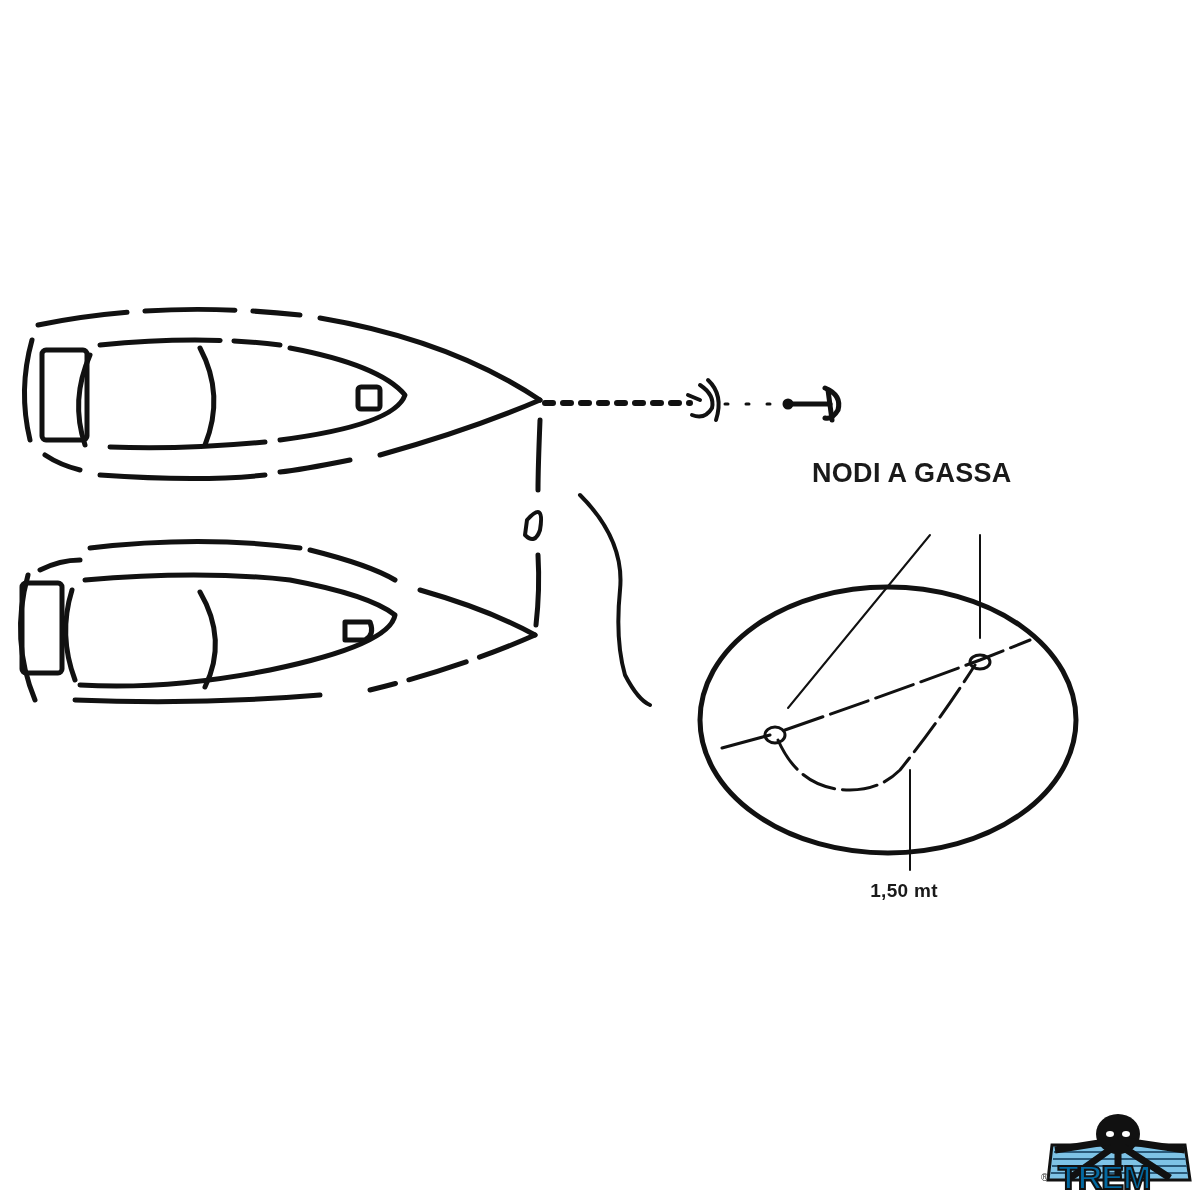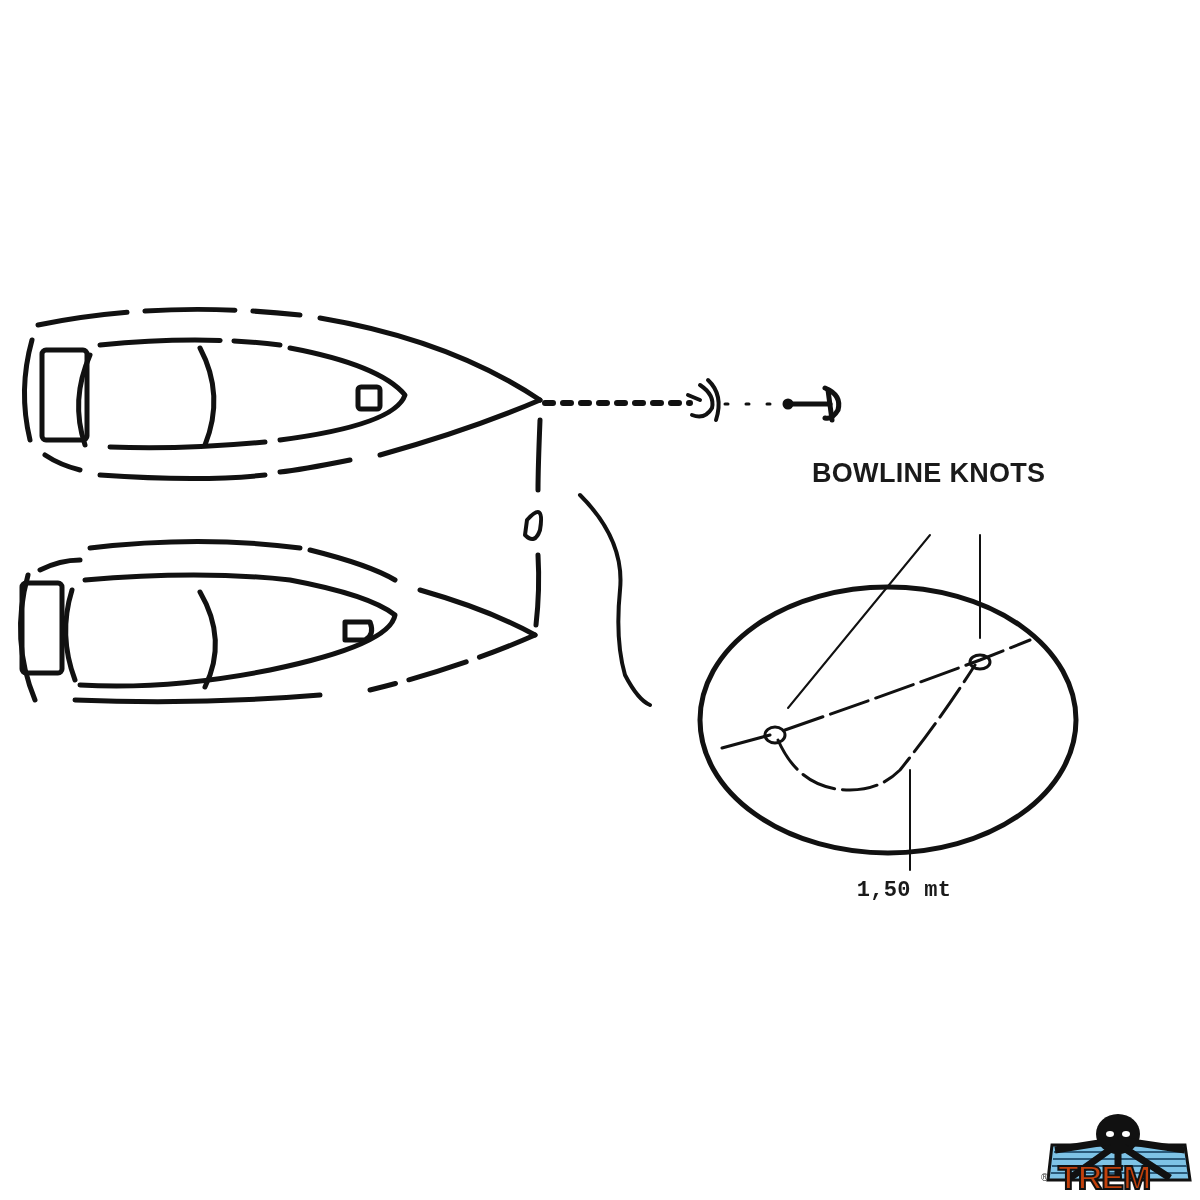--- a/index.html
+++ b/index.html
@@ -1,22 +1,22 @@
 <!DOCTYPE html>
 <html><head>
   <meta charset="utf-8">
   <style>
     html, body { margin: 0; padding: 0; background: #ffffff; }
     body { width: 1200px; height: 1200px; position: relative; overflow: hidden; font-family: "Liberation Sans", sans-serif; }
     .diagram { position: absolute; left: 0; top: 0; width: 1200px; height: 1200px; }
     .label { position: absolute; font-family: "Liberation Sans", sans-serif; font-weight: bold; color: #1a1a1a; line-height: 1; white-space: nowrap; letter-spacing: 0.3px; }
     .label-knots { left: 812px; top: 457px; font-size: 27px; line-height: 32px; }
-    .label-rope { left: 720px; top: 875px; font-size: 22px; line-height: 32px; text-align: center; width: 368px; font-family: Liberation Mono, monospace; }
+    .label-rope { left: 720px; top: 875px; font-size: 19px; line-height: 32px; text-align: center; width: 368px; }
     .logo { position: absolute; left: 1040px; top: 1110px; width: 155px; height: 85px; }
-    .logo-text { position: absolute; left: 18px; top: 48px; font-family: "Liberation Sans", sans-serif; font-weight: bold; font-size: 34px; color: #c2410c; -webkit-text-stroke: 2px #111; letter-spacing: -1px; }
+    .logo-text { position: absolute; left: 18px; top: 48px; font-family: "Liberation Sans", sans-serif; font-weight: bold; font-size: 34px; color: #0369a1; -webkit-text-stroke: 2px #111; letter-spacing: -1px; }
     .logo-reg { position: absolute; left: 1px; top: 62px; font-size: 10px; color: #333; }
   </style>
 </head>
 <body>
 
 <svg class="diagram" viewBox="0 0 1200 1200" xmlns="http://www.w3.org/2000/svg">
   <g fill="none" stroke="#111" stroke-width="5" stroke-linecap="round" stroke-linejoin="round">
 
     <g>
       <path d="M38 325 Q160 300 300 315" stroke-dasharray="90 18"></path>
@@ -80,21 +80,21 @@
       <ellipse cx="980" cy="662" rx="10" ry="7"></ellipse>
     </g>
 
     <path d="M930 535 L788 708" stroke-width="2"></path>
     <path d="M980 535 L980 638" stroke-width="2"></path>
     <path d="M910 770 L910 870" stroke-width="2"></path>
   </g>
 </svg>
 
 <div class="label label-knots">
-  <div>BOWLINE KNOTS</div>
+  <div>NODI A GASSA</div>
 </div>
 
 <div class="label label-rope">
   <div>1,50 mt</div>
 </div>
 
 <div class="logo">
   <svg width="155" height="85" viewBox="0 0 155 85">
     <path d="M12 35 L145 35 L150 70 L8 70 Z" fill="#7ec3e6" stroke="#111" stroke-width="3"></path>
     <g stroke="#2a5a7a" stroke-width="2">

